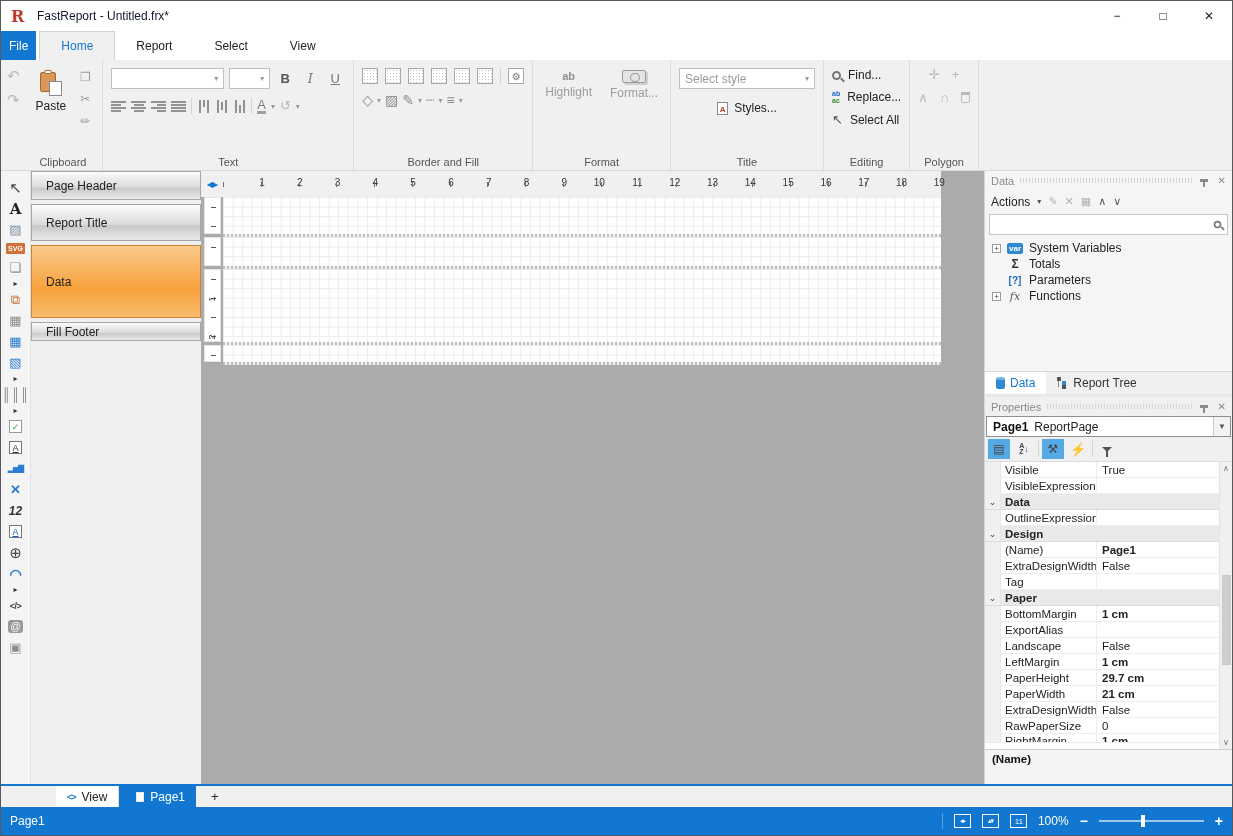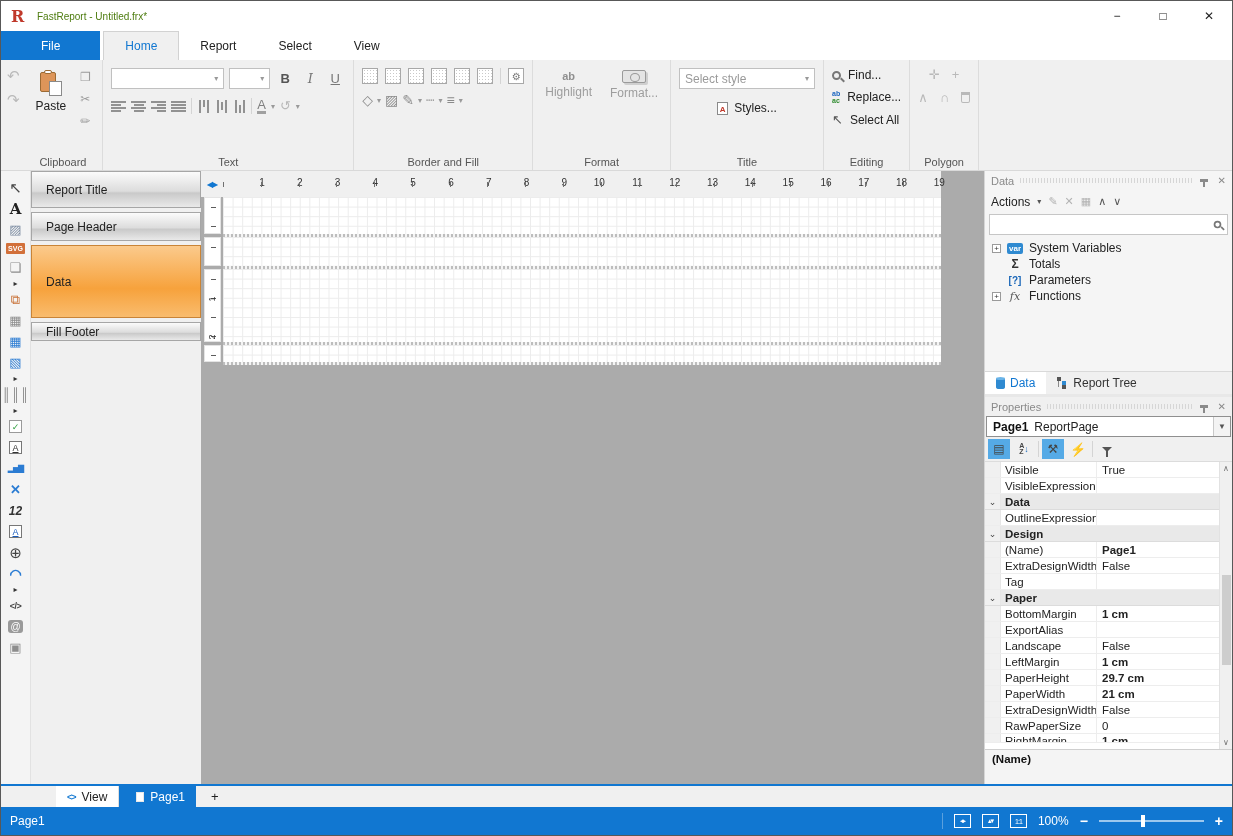--- a/index.html
+++ b/index.html
@@ -3,28 +3,28 @@
 <meta charset="utf-8">
 <style>
   *{box-sizing:border-box;margin:0;padding:0}
   html,body{width:1233px;height:836px}
   body{font-family:"Liberation Sans",sans-serif;background:#fff}
   .window{width:1233px;height:836px;border:1px solid #585858;display:flex;flex-direction:column;background:#fff;overflow:hidden}
 
   
   .titlebar{height:30px;display:flex;align-items:center;padding-left:10px;background:#fff;flex:none}
   .logo{width:17px;height:17px;color:#c0392b;font-weight:bold;font-size:16px;line-height:17px;font-family:"DejaVu Serif",serif}
-  .title-text{margin-left:9px;font-size:10px;color:#4d7c0f}
+  .title-text{margin-left:9px;font-size:12px;color:#0f172a}
   .win-btns{margin-left:auto;display:flex;height:100%}
   .win-btn{width:46px;display:flex;align-items:center;justify-content:center;font-size:12px;color:#222}
 
   
   .tabbar{height:29px;background:#fff;display:flex;flex:none}
   .rtab{padding:0 21px;display:flex;align-items:center;font-size:12px;color:#222}
-  .rtab.file{background:#1177d1;color:#fff;padding:0 40px;margin-right:3px}
+  .rtab.file{background:#1177d1;color:#fff;padding:0 8px;margin-right:3px}
   .rtab.active{background:#f0f0f0;color:#1177d1;border:1px solid #d2d2d2;border-bottom:none}
 
   
   .ribbon{height:111px;background:#f0f0f0;display:flex;border-bottom:1px solid #d9d9d9;flex:none;padding-left:2px}
   .rgroup{position:relative;border-right:1px solid #dcdcdc;padding:8px 8px 18px 8px;display:flex;align-items:flex-start}
   .rg-label{position:absolute;bottom:2px;left:0;right:0;text-align:center;font-size:11px;color:#555}
   .rgroup.nolabel{border-right:none;padding:8px 4px}
   .stackcol{display:flex;flex-direction:column;gap:8px;align-items:center}
   .gico{color:#b9b9b9;font-size:15px;line-height:16px}
   .bigbtn{display:flex;flex-direction:column;align-items:center;gap:3px;font-size:12px;color:#222;padding:2px 4px}
@@ -538,26 +538,26 @@
         </div>
 
         <div class="lt gray">
           <span>▣</span>
         </div>
       </div>
 
     <div class="bandpanel">
       <div>
 
+          <div class="band ph">
+            <span>Page Header</span>
+          </div>
+
           <div class="band rt">
             <span>Report Title</span>
-          </div>
-
-          <div class="band ph">
-            <span>Page Header</span>
           </div>
 
           <div class="band data active">
             <span>Data</span>
           </div>
 
           <div class="band pf">
             <span>Fill Footer</span>
           </div>
         </div>

